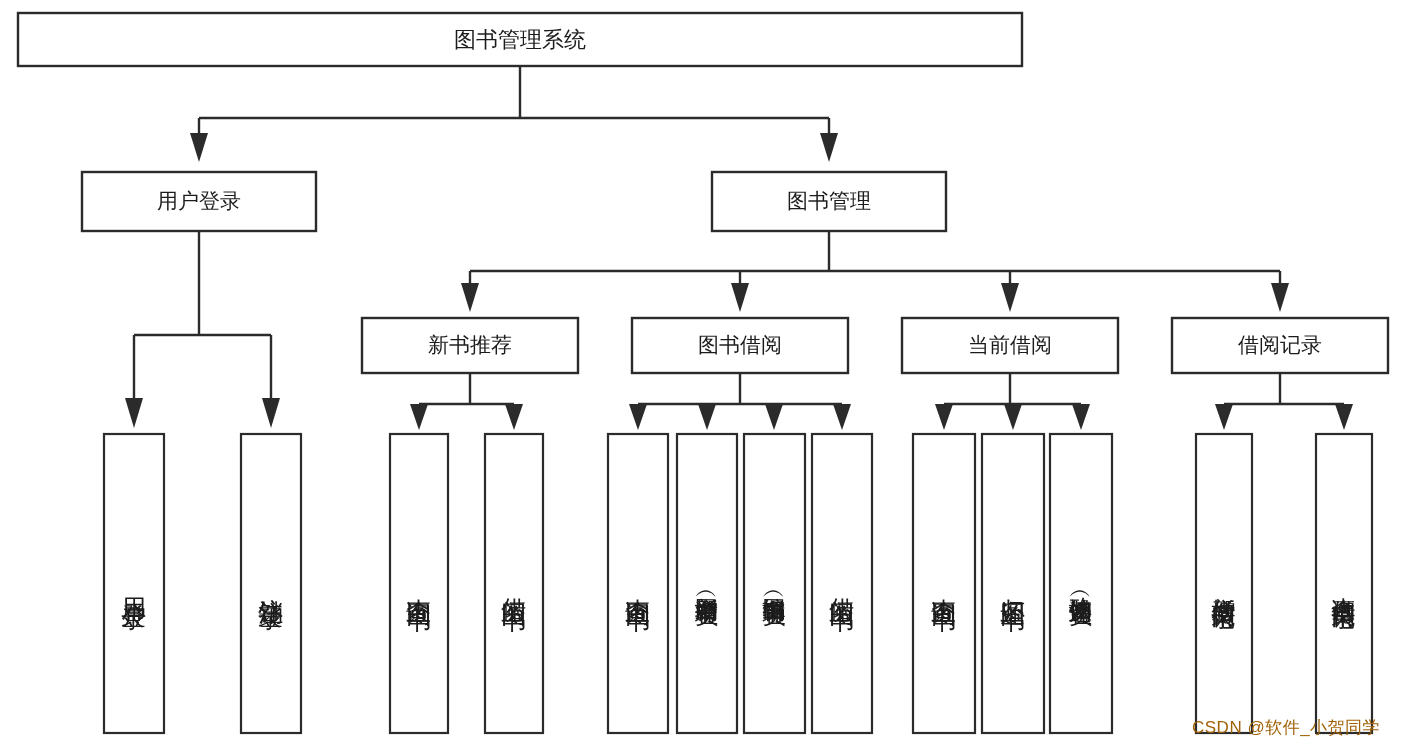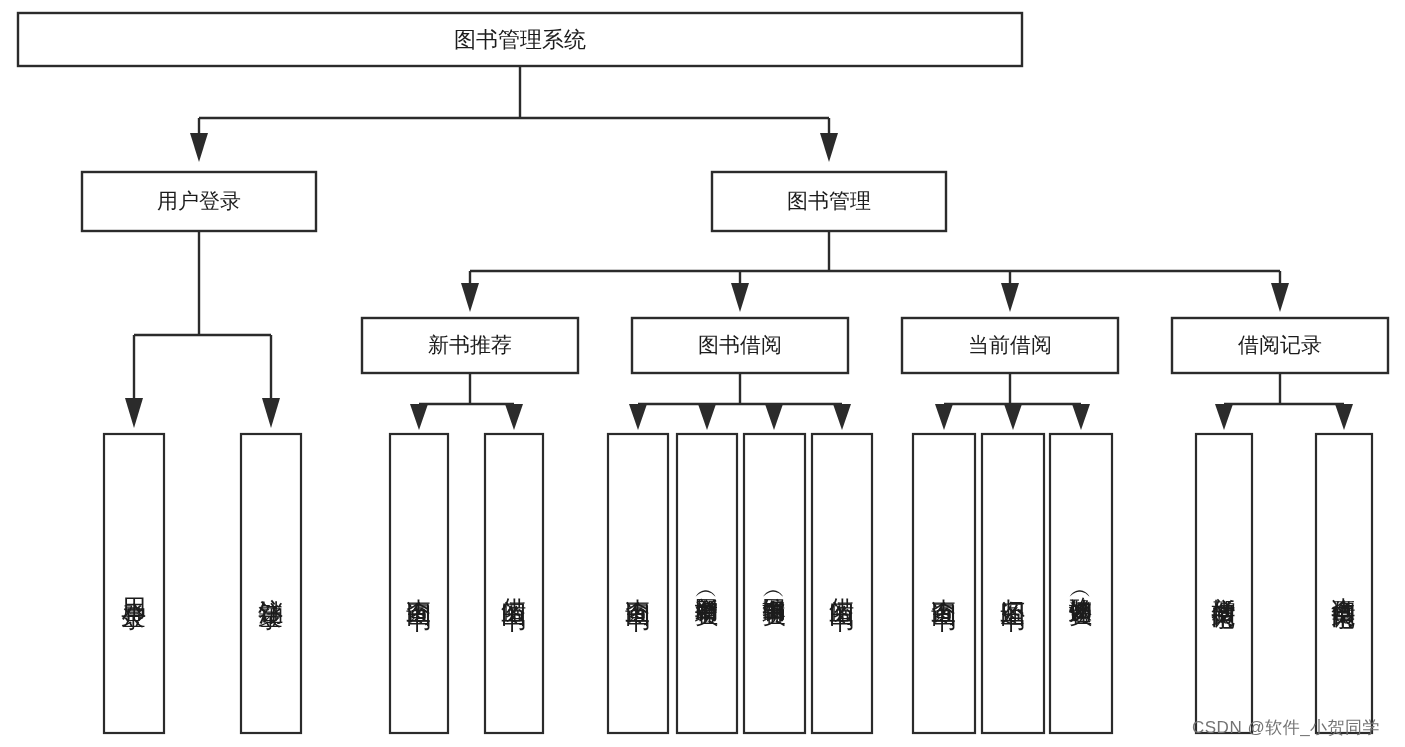--- a/index.html
+++ b/index.html
@@ -73,21 +73,21 @@
     display: flex;
     align-items: center;
     justify-content: center;
     white-space: nowrap;
     pointer-events: none;
   }
   .watermark {
     position: absolute;
     font-family: "Liberation Sans", "DejaVu Sans", sans-serif;
     font-size: 17px;
-    color: #737373;
+    color: #a16207;
     white-space: nowrap;
     letter-spacing: 0.5px;
   }
 </style>
 </head>
 <body>
 
 <div id="diagram-root">
 
   <svg class="diagram-canvas" viewBox="0 0 1405 747">

